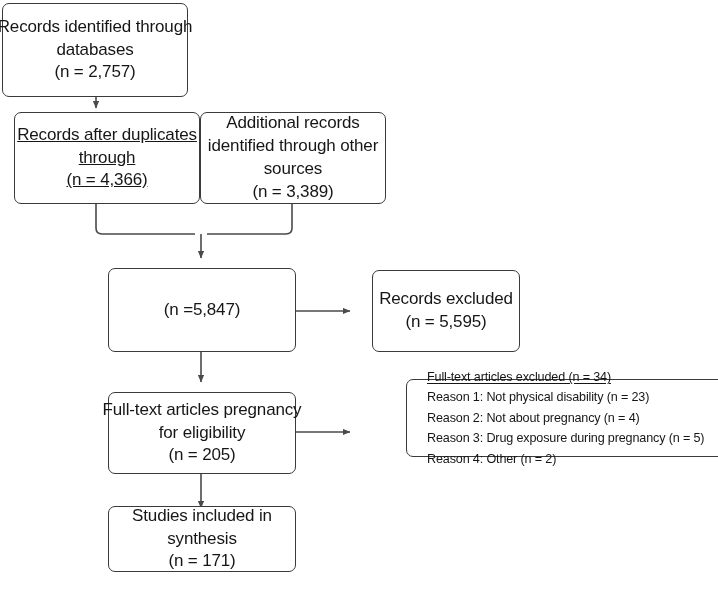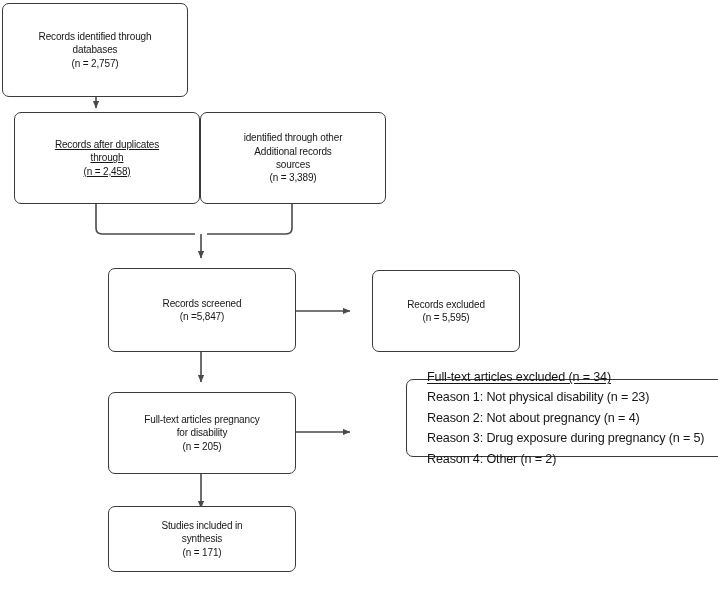--- a/index.html
+++ b/index.html
@@ -28,21 +28,21 @@
     box-sizing: border-box;
     border: 1.6px solid #3a3a3a;
     border-radius: 7px;
     background: #ffffff;
     display: flex;
     flex-direction: column;
     align-items: center;
     justify-content: center;
     text-align: center;
     color: #161616;
-    font-size: 10px;
+    font-size: 17px;
     line-height: 1.34;
     letter-spacing: -0.15px;
     padding: 2px 8px;
   }
   .node .line {
     display: block;
     white-space: nowrap;
   }
   
   #node-identified   { left: 2px;   top: 3px;    width: 186px; height: 94px; }
@@ -116,43 +116,42 @@
 
   <div class="node" id="node-identified">
     <span class="line">Records identified through</span>
     <span class="line">databases</span>
     <span class="line">(n = 2,757)</span>
   </div>
 
   <div class="node" id="node-deduped">
     <span class="line">Records after duplicates</span>
     <span class="line">through</span>
-    <span class="line">(n = 2,458)</span>
+    <span class="line">(n = 4,366)</span>
   </div>
 
   <div class="node" id="node-additional">
+    <span class="line">Additional records</span>
     <span class="line">identified through other</span>
-    <span class="line">Additional records</span>
     <span class="line">sources</span>
     <span class="line">(n = 3,389)</span>
   </div>
 
   <div class="node" id="node-screened">
-    <span class="line">Records screened</span>
     <span class="line">(n =5,847)</span>
   </div>
 
   <div class="node" id="node-excluded">
     <span class="line">Records excluded</span>
     <span class="line">(n = 5,595)</span>
   </div>
 
   <div class="node" id="node-fulltext">
     <span class="line">Full-text articles pregnancy</span>
-    <span class="line">for disability</span>
+    <span class="line">for eligibility</span>
     <span class="line">(n = 205)</span>
   </div>
 
   <div class="node" id="node-reasons">
     <span class="reason-line heading">Full-text articles excluded (n = 34)</span>
     <span class="reason-line">Reason 1: Not physical disability (n = 23)</span>
     <span class="reason-line">Reason 2: Not about pregnancy (n = 4)</span>
     <span class="reason-line">Reason 3: Drug exposure during pregnancy (n = 5)</span>
     <span class="reason-line">Reason 4: Other (n = 2)</span>
   </div>

